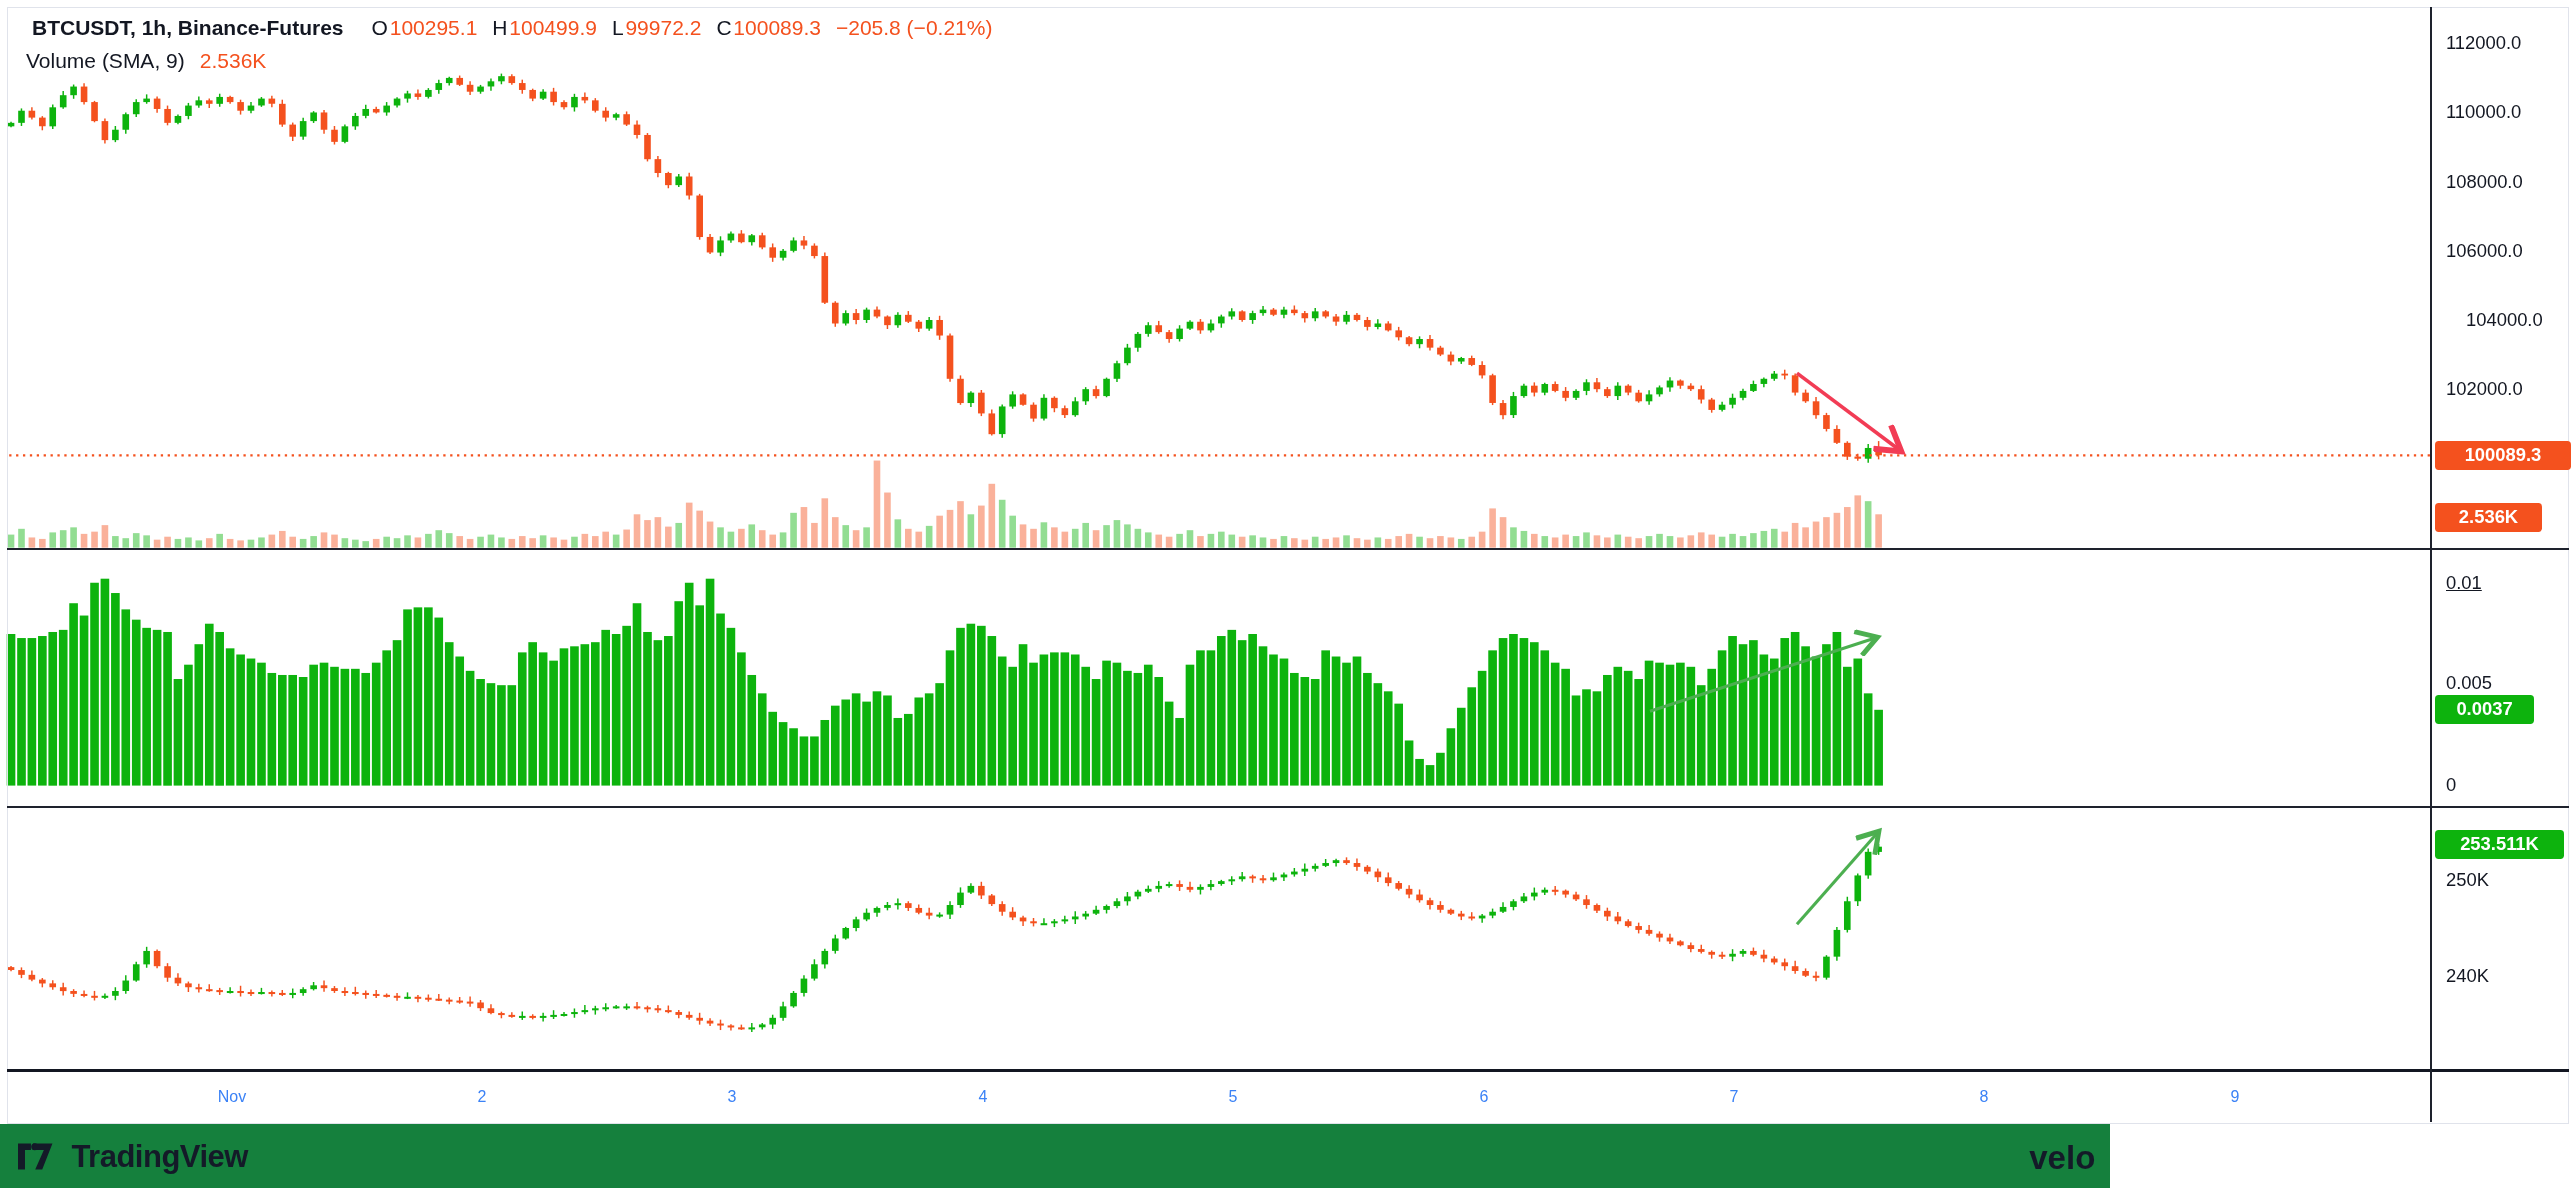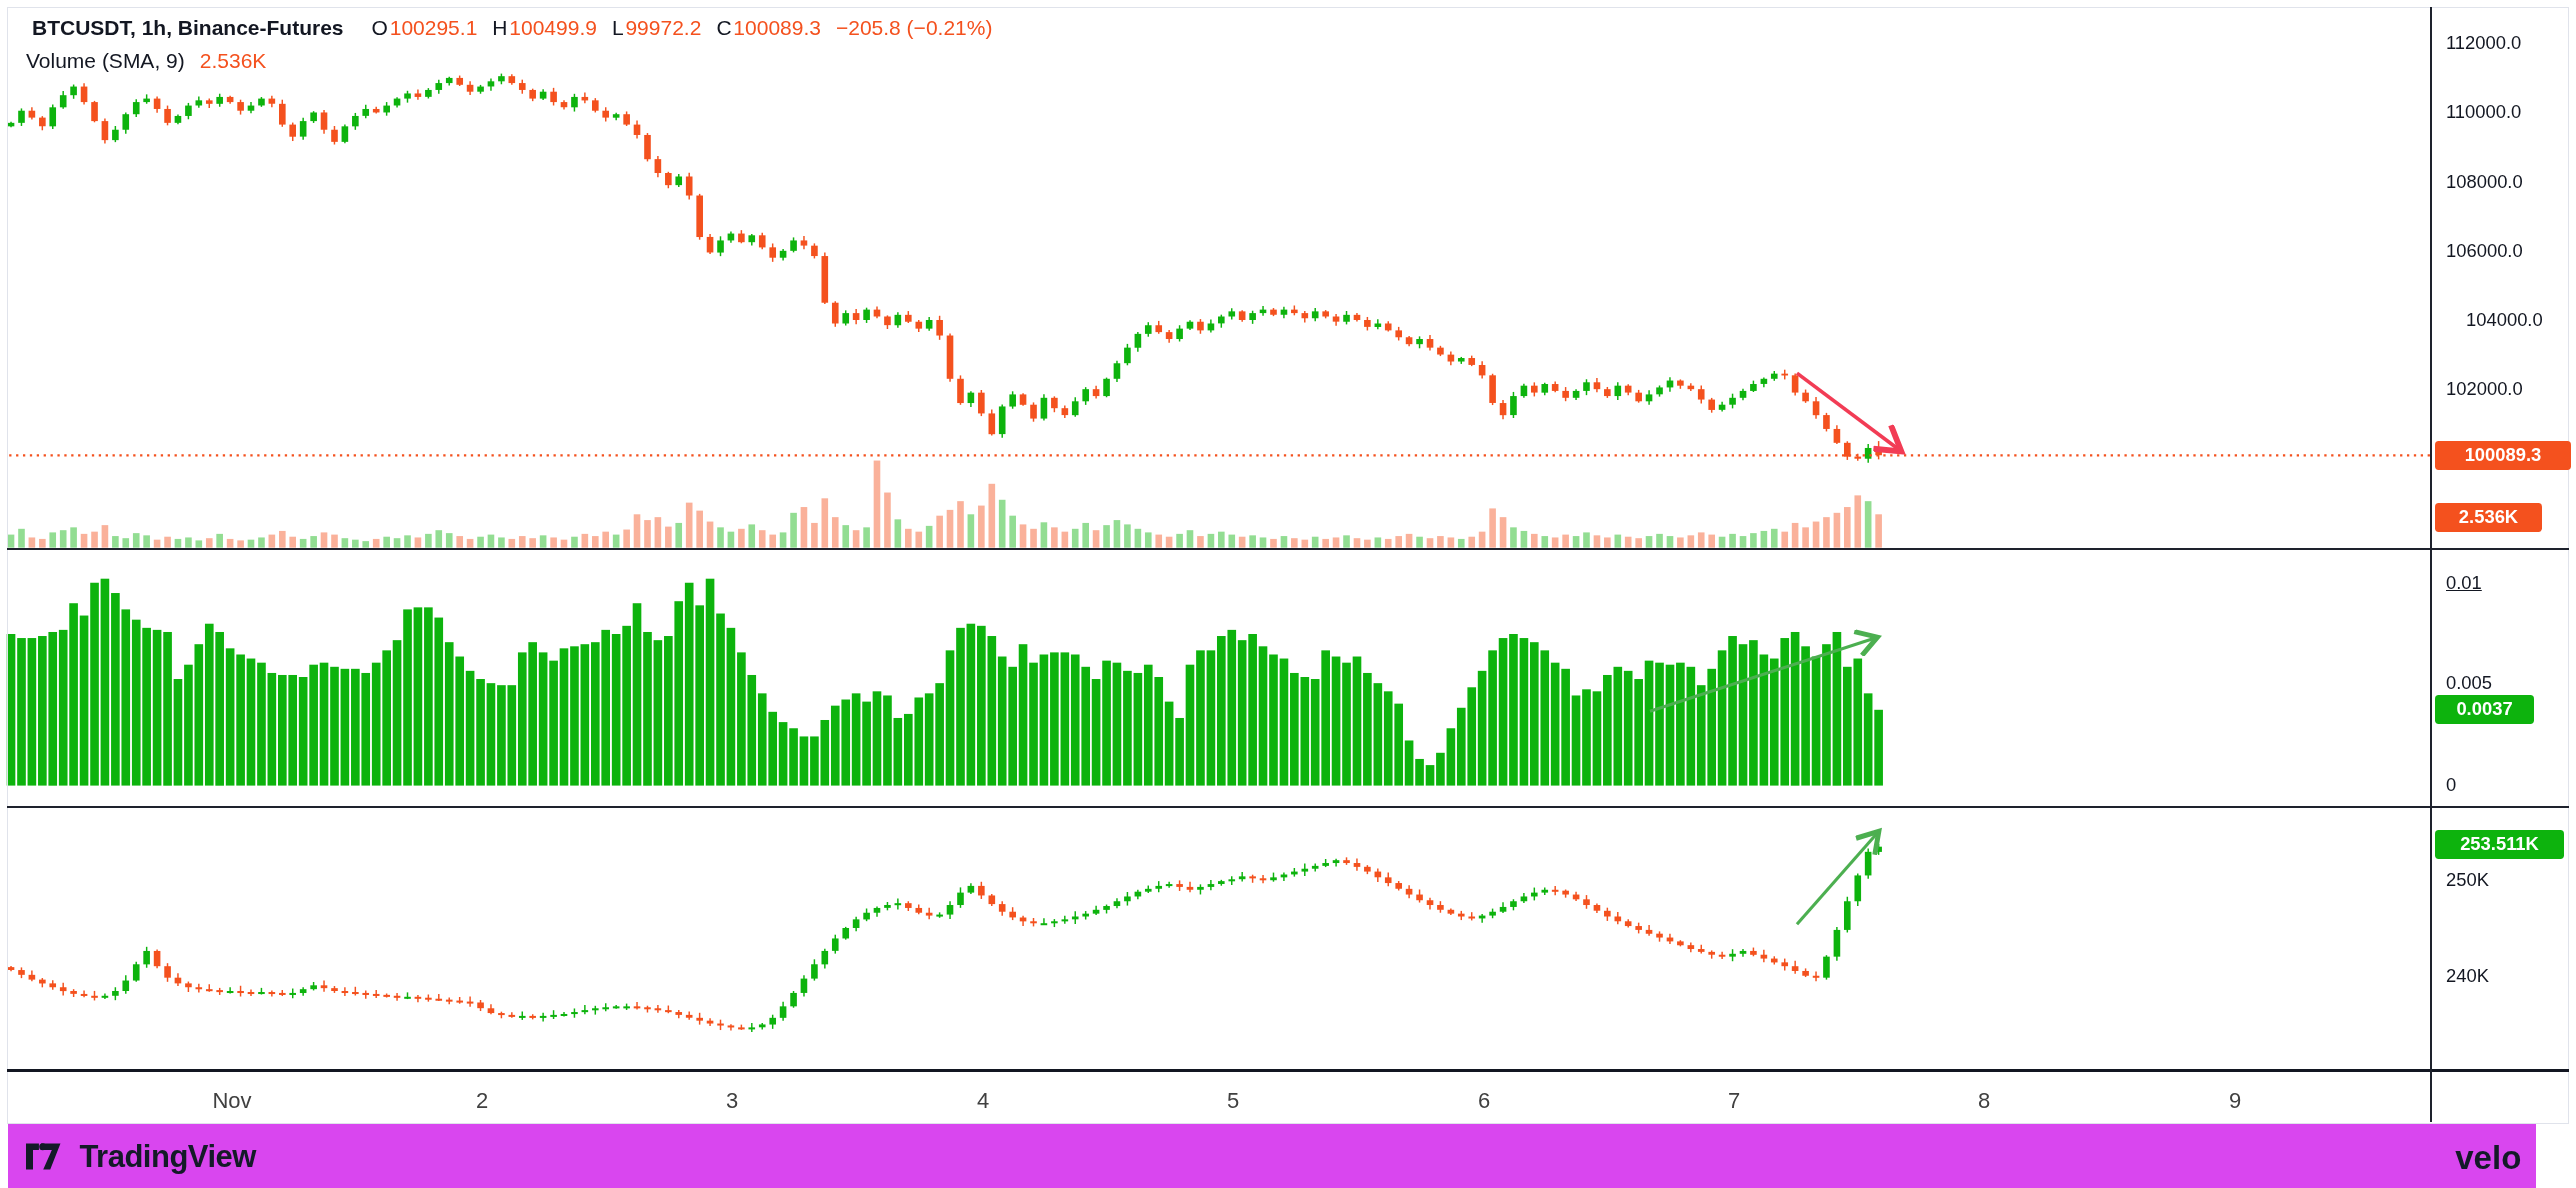--- a/index.html
+++ b/index.html
@@ -14,23 +14,23 @@
   .hdr .sym{font-weight:700;margin-right:13px;margin-left:6px;}
   .hdr .lbl{margin-left:9.2px;}
   .hdr .val{margin-left:1.8px;}
   .orange{color:#f4511e;}
   .green{color:#0db30d;}
   .badge{position:absolute;color:#fff;font-size:18.4px;font-weight:700;border-radius:3.7px;
     display:flex;align-items:center;justify-content:center;height:28.5px;}
   .badge.orange-bg{background:#f4511e;}
   .badge.green-bg{background:#0db30d;}
   .axis-label{position:absolute;font-size:18.4px;color:#131722;white-space:nowrap;text-align:center;}
-  .time-label{position:absolute;font-size:22px;color:#404040;transform:translateX(-50%);top:1088px;}
+  .time-label{position:absolute;font-size:16px;color:#3b82f6;transform:translateX(-50%);top:1088px;}
   #price-axis,#time-axis{position:absolute;left:0;top:0;}
-  #footer{position:absolute;left:8px;top:1124px;width:2528px;height:65px;background:#d946ef;}
+  #footer{position:absolute;left:0;top:1124px;width:2110px;height:65px;background:#15803d;}
   #tv-logo{position:absolute;left:18.4px;top:13px;display:flex;align-items:center;gap:11px;}
   #tv-logo .tv-text{font-size:31px;font-weight:700;letter-spacing:-0.5px;color:#141a28;}
   #velo-logo{position:absolute;right:14.7px;top:14.7px;font-size:33px;font-weight:700;
     letter-spacing:0px;color:#141a28;}
 </style>
 </head>
 <body>
 
 <div id="stage">
 

